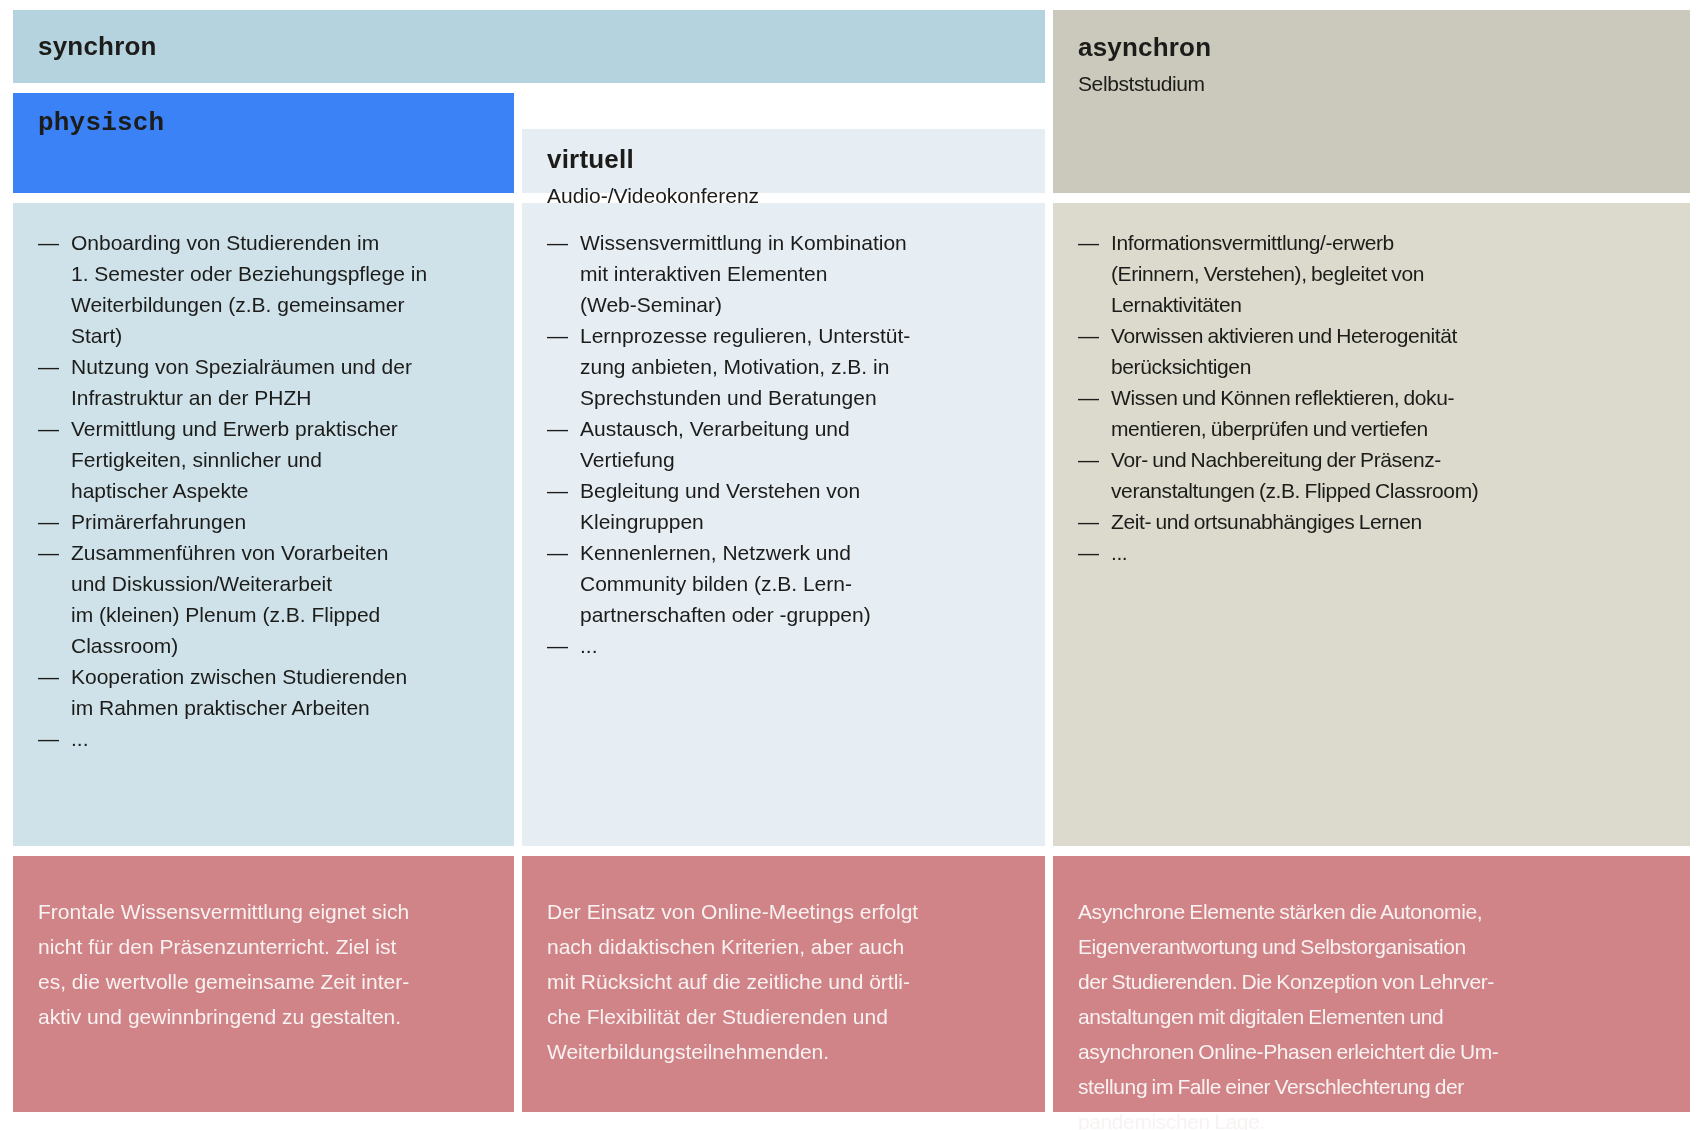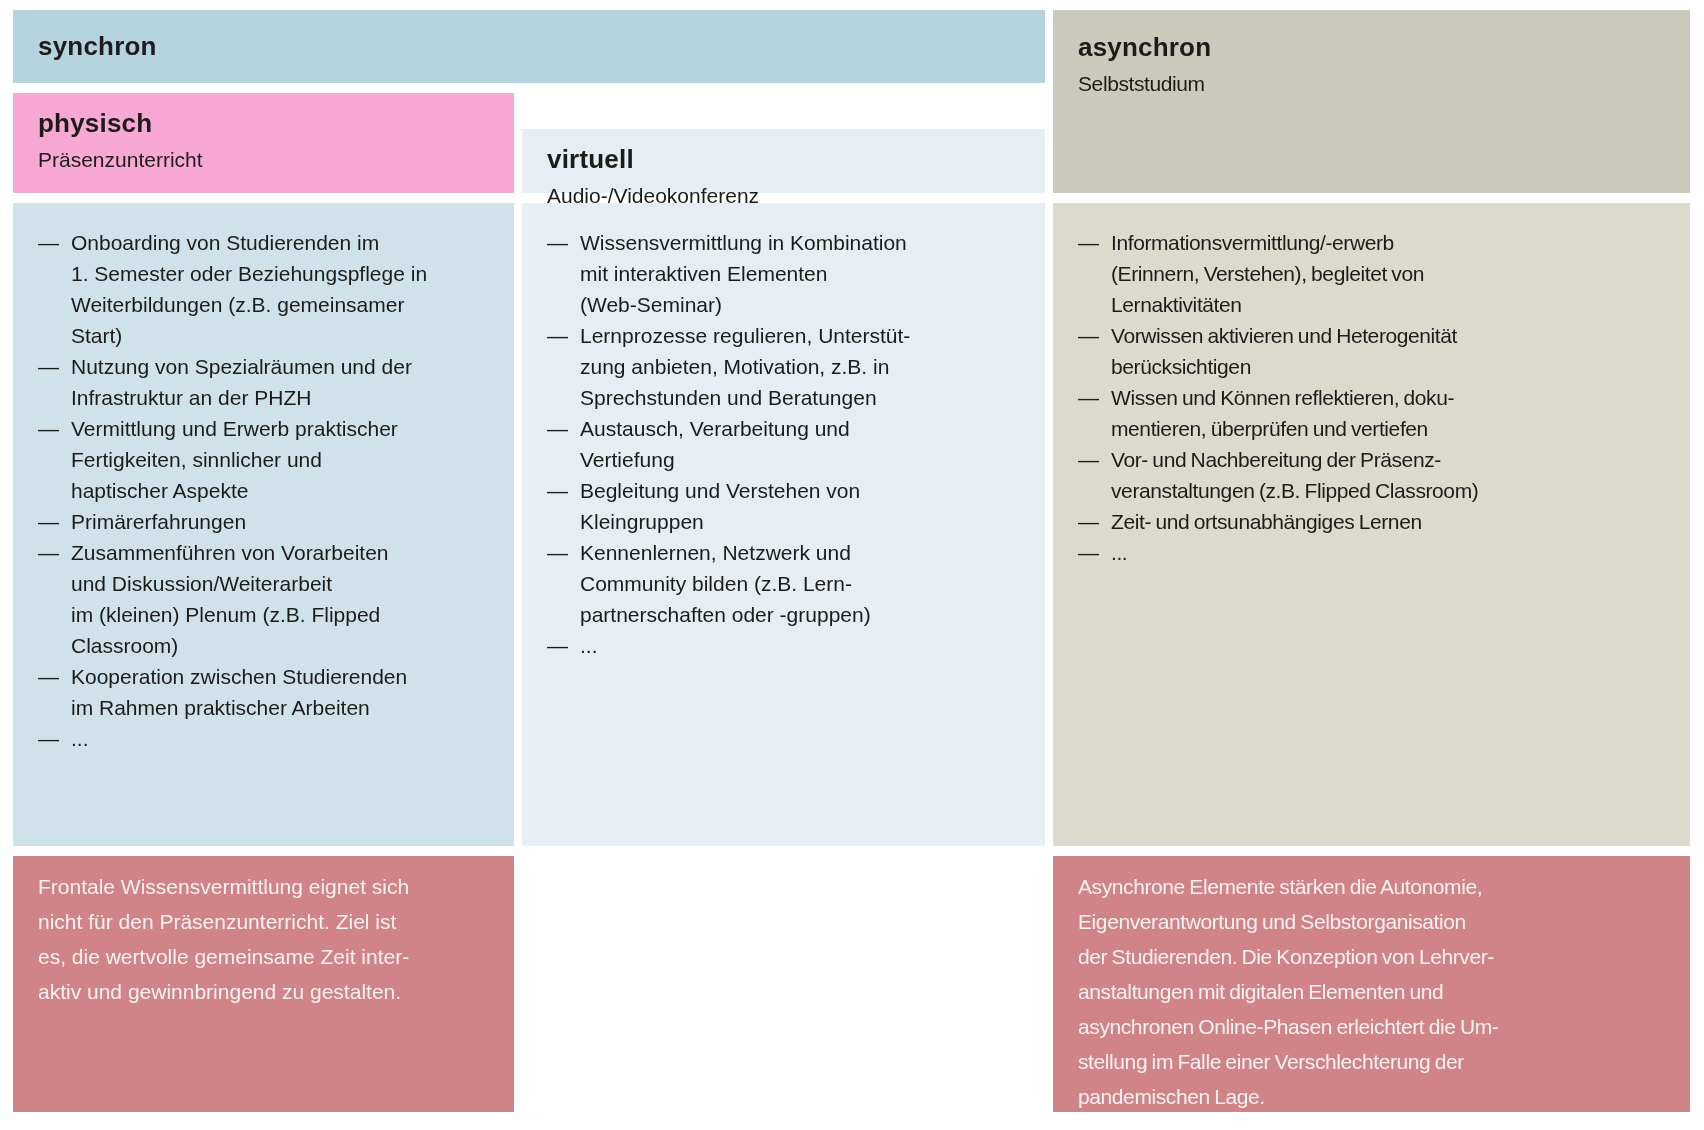--- a/index.html
+++ b/index.html
@@ -32,21 +32,21 @@
     background: #b4d3de;
     display: flex; align-items: center;
     padding: 0 25px;
   }
   .hdr-asynchron {
     grid-column: 3; grid-row: 1 / 3;
     background: #cbc9bb;
     padding: 22px 25px;
   }
   .subhdr { grid-row: 2; padding: 15px 25px; }
-  .subhdr-physisch { grid-column: 1; background: #f9a8d4; }
+  .subhdr-physisch { grid-column: 1; background: #3b82f6; font-family: Liberation Mono, monospace; }
   .subhdr-virtuell { grid-column: 2; background: #e6edf3; margin-top: 36px; }
 
   .title {
     margin: 0;
     font-size: 26px;
     font-weight: bold;
     letter-spacing: 0.2px;
   }
   .subtitle {
     margin: 9px 0 0 0;
@@ -65,21 +65,21 @@
   .list-virtuell  { grid-column: 2; background: #e6edf3; }
   .list-asynchron { grid-column: 3; background: #dcdacd; }
 
   .item { display: flex; align-items: flex-start; }
   .dash { width: 33px; flex-shrink: 0; }
   .item-text { white-space: pre-line; }
 
   
   .note {
     grid-row: 4;
-    padding: 5px 25px;
+    padding: 30px 25px;
     font-size: 21px;
     line-height: 35px;
     color: #f9f2f2;
     background: #d08487;
   }
   .note-physisch  { grid-column: 1; }
   .note-virtuell  { grid-column: 2; }
   .note-asynchron { grid-column: 3; }
   .note p { margin: 8px 0 0 0; white-space: pre-line; }
 
@@ -95,21 +95,20 @@
     <h2 class="title">synchron</h2>
   </section>
 
   <section class="cell hdr-asynchron cond">
     <h2 class="title">asynchron</h2>
     <p class="subtitle">Selbststudium</p>
   </section>
 
   <section class="cell subhdr subhdr-physisch">
     <h3 class="title">physisch</h3>
-    <p class="subtitle">Präsenzunterricht</p>
   </section>
 
   <section class="cell subhdr subhdr-virtuell">
     <h3 class="title">virtuell</h3>
     <p class="subtitle">Audio-/Videokonferenz</p>
   </section>
 
   <section class="cell list list-physisch">
     <div class="item">
         <span class="dash">—</span>
@@ -218,20 +217,27 @@
       </div>
   </section>
 
   <section class="cell note note-physisch">
     <p>Frontale Wissensvermittlung eignet sich
 nicht für den Präsenzunterricht. Ziel ist
 es, die wertvolle gemeinsame Zeit inter-
 aktiv und gewinnbringend zu gestalten.</p>
   </section>
 
+  <section class="cell note note-virtuell">
+    <p>Der Einsatz von Online-Meetings erfolgt
+nach didaktischen Kriterien, aber auch
+mit Rücksicht auf die zeitliche und örtli-
+che Flexibilität der Studierenden und
+Weiterbildungsteilnehmenden.</p>
+  </section>
 
   <section class="cell note note-asynchron cond">
     <p>Asynchrone Elemente stärken die Autonomie,
 Eigenverantwortung und Selbstorganisation
 der Studierenden. Die Konzeption von Lehrver-
 anstaltungen mit digitalen Elementen und
 asynchronen Online-Phasen erleichtert die Um-
 stellung im Falle einer Verschlechterung der
 pandemischen Lage.</p>
   </section>

